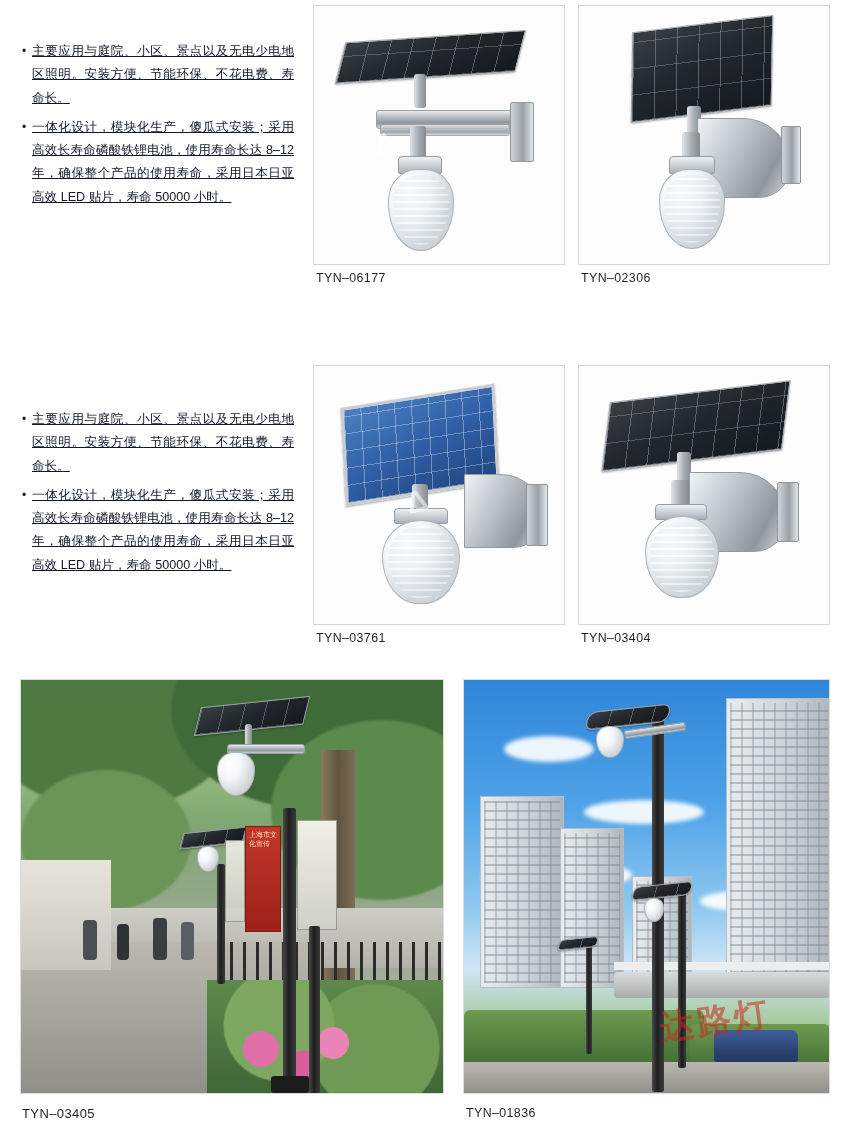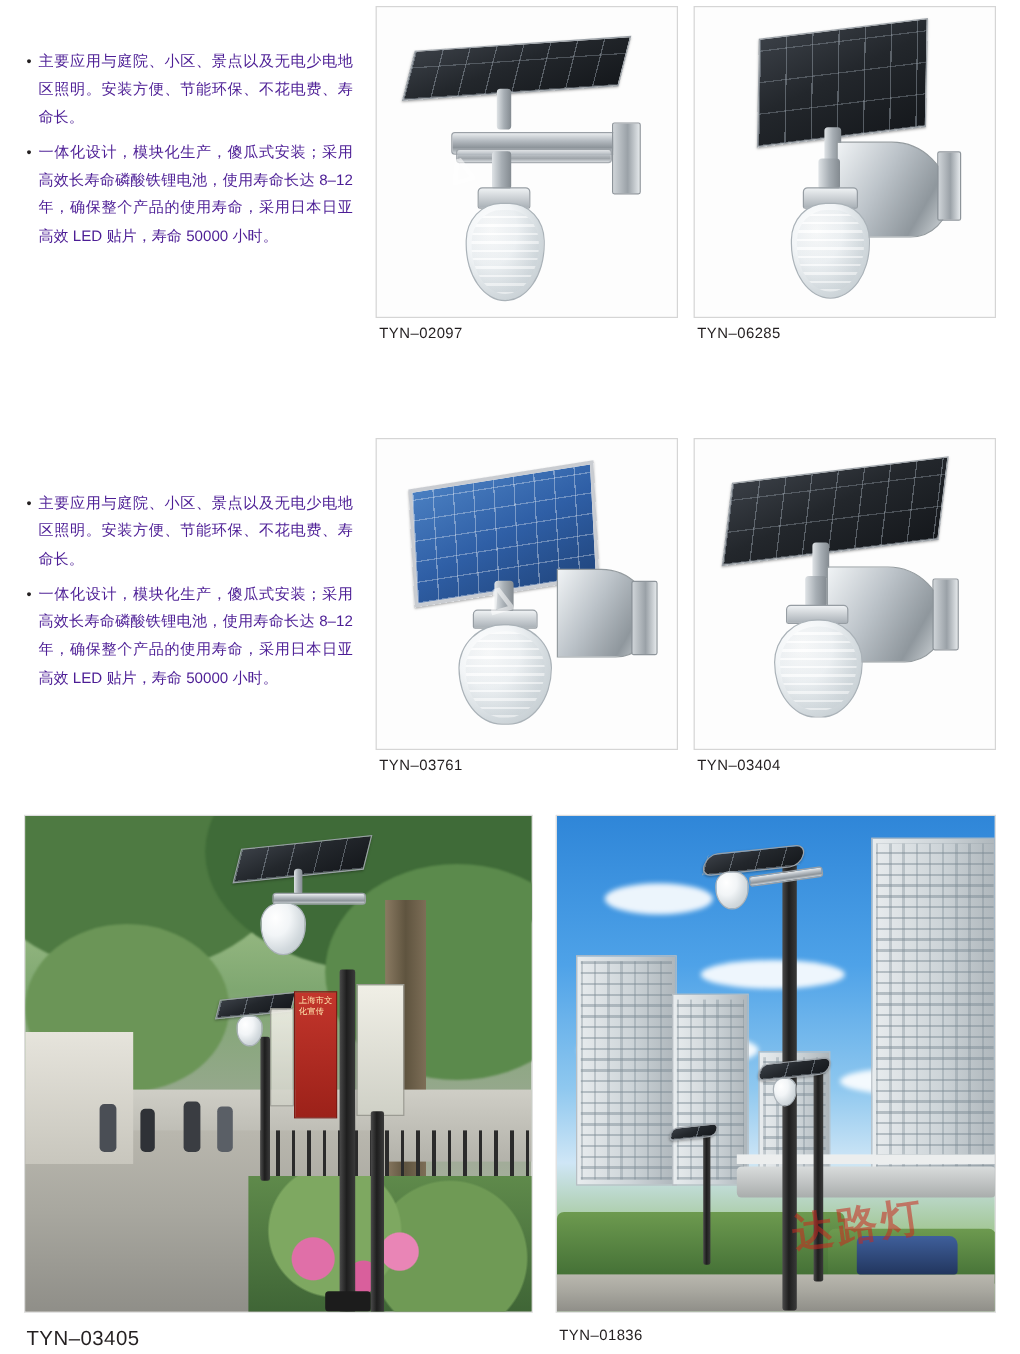--- a/index.html
+++ b/index.html
@@ -46,24 +46,25 @@
     letter-spacing: 0.3px;
     line-height: 1.4;
     margin: 0 0 10px 0;
   }
 
   .bullet {
     display: block;
     position: relative;
     font-size: 12.6px;
     line-height: 1.85;
-    color: #4c1d95;
+    color: #0f172a;
     margin-bottom: 6px;
     padding-left: 10px;
     text-align: justify;
+    text-decoration: underline;
   }
   .bullet::before {
     content: "•";
     position: absolute;
     left: 0;
     top: 0;
     color: #231f20;
     font-size: 12px;
   }
 
@@ -88,21 +89,21 @@
 
   
   .scene-frame {
     position: absolute;
     overflow: hidden;
     border: 1px solid #ddd;
   }
   #scene-left  { left: 20px;  top: 679px; width: 422px; height: 413px; }
   #scene-right { left: 463px; top: 679px; width: 365px; height: 413px; }
 
-  .cap-scene-left  { position: absolute; left: 22px;  top: 1106px; font-size: 17px; }
+  .cap-scene-left  { position: absolute; left: 22px;  top: 1106px; font-size: 13px; }
   .cap-scene-right { position: absolute; left: 466px; top: 1106px; font-size: 12.4px; }
 
   
   .lamp-canvas { position: absolute; inset: 0; }
 
   
   .panel {
     position: absolute;
     background: linear-gradient(160deg, #3a3f46 0%, #23272c 45%, #15181c 100%);
     border: 1px solid #9aa0a6;
@@ -280,34 +281,34 @@
         <div class="post" style="left:100px; top:68px; width:12px; height:34px;"></div>
         <div class="arm" style="left:62px; top:104px; width:140px; height:17px;"></div>
         <div class="arm" style="left:66px; top:118px; width:128px; height:10px; opacity:.85;"></div>
         <div class="pole-mount" style="left:196px; top:96px; width:22px; height:58px;"></div>
         <div class="post" style="left:96px; top:120px; width:16px; height:32px;"></div>
         <div class="cap-top" style="left:84px; top:150px; width:42px; height:16px;"></div>
         <div class="globe apple globe-lines" style="left:74px; top:163px; width:64px; height:80px;"></div>
         <div class="watermark" style="left:60px; top:120px;">Δ</div>
       </div>
     </div>
-    <div class="caption cap-a">TYN–02097</div>
+    <div class="caption cap-a">TYN–06177</div>
 
     <div class="photo-frame frame-b">
       <div class="lamp-canvas">
         <div class="panel dark-grid" style="left:52px; top:18px; width:140px; height:88px; transform:rotate(-7deg) skewX(-8deg);"></div>
         <div class="post" style="left:108px; top:100px; width:14px; height:30px;"></div>
         <div class="bracket" style="left:118px; top:112px; width:92px; height:78px; border-radius:0 60px 40px 0;"></div>
         <div class="pole-mount" style="left:202px; top:120px; width:18px; height:56px;"></div>
         <div class="post" style="left:103px; top:126px; width:18px; height:26px;"></div>
         <div class="cap-top" style="left:90px; top:150px; width:44px; height:16px;"></div>
         <div class="globe apple globe-lines" style="left:80px; top:163px; width:64px; height:78px;"></div>
       </div>
     </div>
-    <div class="caption cap-b">TYN–06285</div>
+    <div class="caption cap-b">TYN–02306</div>
   </div>
 
   <div class="section" id="section-2">
 
     <div class="desc-col">
       <span class="bullet">主要应用与庭院、小区、景点以及无电少电地区照明。安装方便、节能环保、不花电费、寿命长。</span>
       <span class="bullet">一体化设计，模块化生产，傻瓜式安装；采用高效长寿命磷酸铁锂电池，使用寿命长达 8–12 年，确保整个产品的使用寿命，采用日本日亚高效 LED 贴片，寿命 50000 小时。</span>
     </div>
 
     <div class="photo-frame frame-a">

